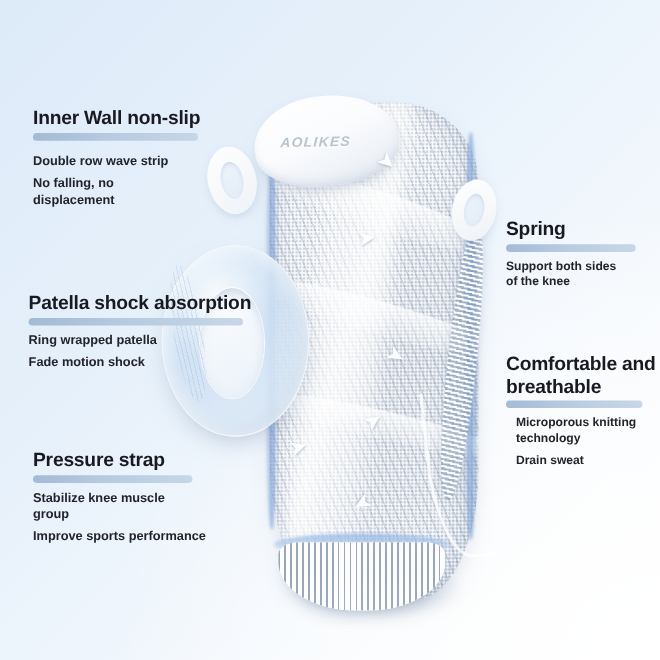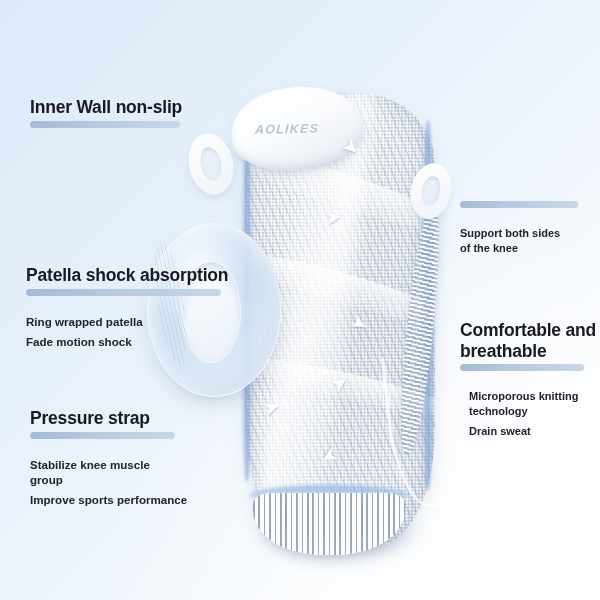--- a/index.html
+++ b/index.html
@@ -19,21 +19,21 @@
   .callout{position:absolute;}
   .ca-head{
     font-size:17.5px;font-weight:bold;color:#191921;
     letter-spacing:-0.2px;line-height:1.18;white-space:pre-line;
   }
   .ca-bar{
     height:7px;border-radius:4px;margin-top:3px;
     background:linear-gradient(90deg,#9fb8d4 0%,#b4c8de 45%,#c5d5e6 100%);
     opacity:.95;
   }
-  .ca-lines{margin-top:18px;}
+  .ca-lines{margin-top:6px;}
   .ca-line{
     font-size:11.6px;font-weight:bold;color:#23232b;
     line-height:1.33;white-space:pre-line;margin-bottom:5px;
   }
   .ca-line:last-child{margin-bottom:0;}
 
   #co-inner{left:30px;top:97px;width:205px;}
   #co-inner .ca-bar{width:150px;}
   #co-inner .ca-lines{margin-top:11px;}
 
@@ -286,20 +286,25 @@
     <div class="chev" style="left:150px;top:152px;transform:rotate(-8deg);">➤</div>
     <div class="chev" style="left:176px;top:258px;transform:rotate(30deg);">➤</div>
     <div class="chev" style="left:88px;top:342px;transform:rotate(-18deg);">➤</div>
     <div class="chev" style="left:156px;top:318px;transform:rotate(-34deg);">➤</div>
     <div class="chev" style="left:146px;top:392px;transform:rotate(150deg);">➤</div>
   </div>
 
   <div class="callout" id="co-inner">
     <div class="ca-head">Inner Wall non-slip</div>
     <div class="ca-bar"></div>
+    <div class="ca-lines">
+      <div class="ca-line">Double row wave strip</div>
+      <div class="ca-line">No falling, no
+displacement</div>
+    </div>
   </div>
 
   <div class="callout" id="co-pressure">
     <div class="ca-head">Pressure strap</div>
     <div class="ca-bar"></div>
     <div class="ca-lines">
       <div class="ca-line">Stabilize knee muscle
 group</div>
       <div class="ca-line">Improve sports performance</div>
     </div>
@@ -308,20 +313,21 @@
   <div class="callout" id="co-patella">
     <div class="ca-head">Patella shock absorption</div>
     <div class="ca-bar"></div>
     <div class="ca-lines">
       <div class="ca-line">Ring wrapped patella</div>
       <div class="ca-line">Fade motion shock</div>
     </div>
   </div>
 
   <div class="callout" id="co-spring">
+    <div class="ca-head">Spring</div>
     <div class="ca-bar"></div>
     <div class="ca-lines">
       <div class="ca-line">Support both sides
 of the knee</div>
     </div>
   </div>
 
   <div class="callout" id="co-comfort">
     <div class="ca-head">Comfortable and
 breathable</div>

